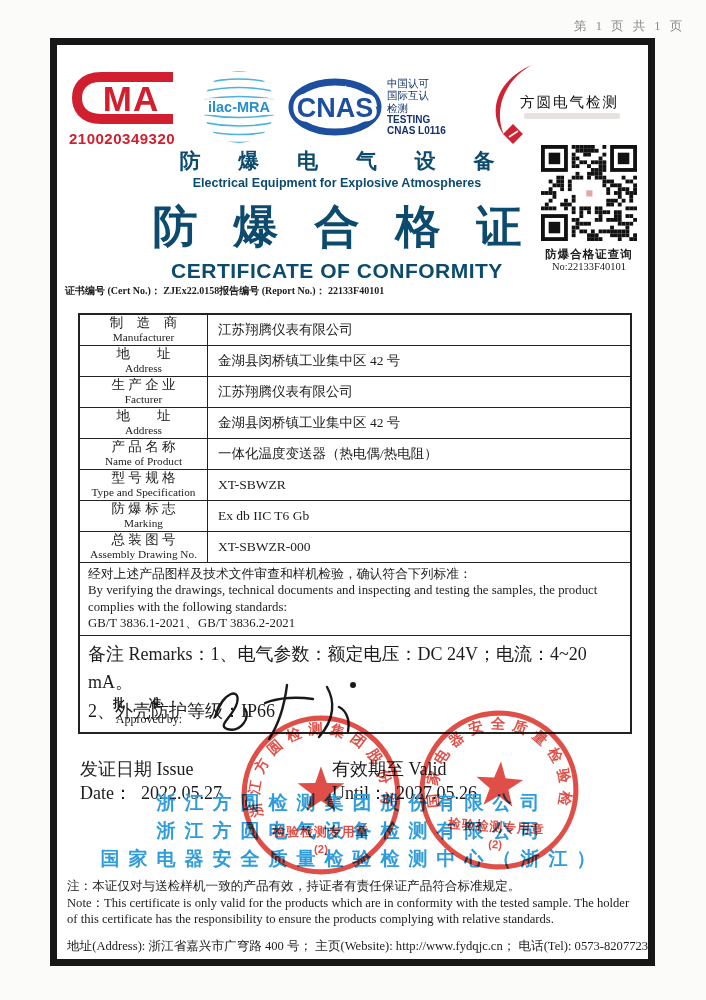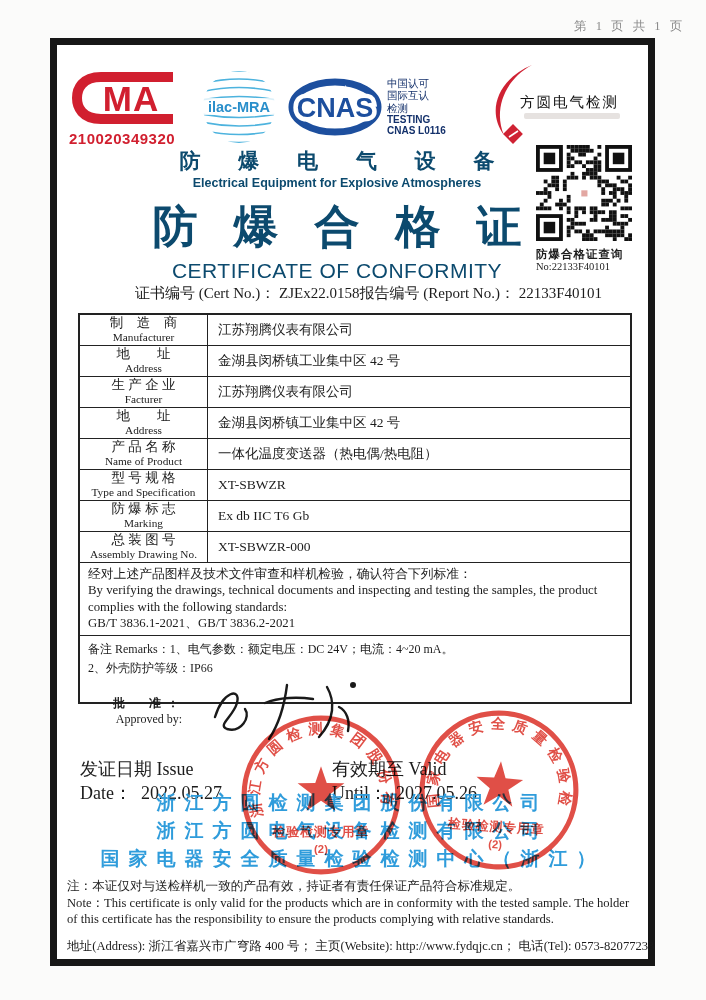--- a/index.html
+++ b/index.html
@@ -17,35 +17,35 @@
   .cnas-side{font-family:"Liberation Sans",sans-serif;color:#14316b;font-size:10.5px;line-height:1.15}
   .cnas-side .b{font-weight:bold;font-size:10px}
   .fy{position:relative;width:170px;height:92px;margin-left:12px}
   .fy-label{position:absolute;left:52px;top:32px;font-size:14.5px;color:#101010;letter-spacing:2px;white-space:nowrap;font-family:"Liberation Sans",sans-serif}
   .fy-sub{position:absolute;left:56px;top:52px;width:96px;height:6px;background:#e6e2e0;border-radius:2px}
   
   .band{position:absolute;top:102px;left:55px;width:450px;text-align:center;color:#0c4a6e;font-family:"Liberation Sans",sans-serif}
   .band-cn{font-size:21px;font-weight:bold;letter-spacing:16px;text-indent:16px}
   .band-en{font-size:12.5px;font-weight:bold;margin-top:1px}
   .title-cn{margin-top:7px;font-size:45px;font-weight:bold;letter-spacing:36px;text-indent:36px;white-space:nowrap}
-  .title-en{font-size:21px;font-weight:normal;margin-top:2px;letter-spacing:.5px}
-  .qr-block{position:absolute;top:100px;right:6px;width:106px;text-align:left}
+  .title-en{font-size:21px;font-weight:bold;margin-top:2px;letter-spacing:.5px}
+  .qr-block{position:absolute;top:100px;right:6px;width:106px;text-align:center}
   .qr-caption{font-size:11.5px;font-weight:bold;letter-spacing:1px;margin-top:2px}
   .qr-no{font-size:10.5px;margin-top:-1px}
   
-  .cert-row{position:absolute;top:239px;left:8px;right:46px;display:flex;justify-content:flex-end;font-size:15px;font-weight:normal}
+  .cert-row{position:absolute;top:239px;left:8px;right:46px;display:flex;justify-content:flex-start;font-size:10px;font-weight:bold}
   
   .cert-table{position:absolute;top:268px;left:21px;width:554px;border:2px solid #222;box-sizing:border-box}
   .trow{display:flex;border-bottom:1.5px solid #222;min-height:31px;box-sizing:border-box}
   .tlabel{width:128px;border-right:1.5px solid #222;text-align:center;display:flex;flex-direction:column;justify-content:space-between;padding:1px 2px;box-sizing:border-box}
   .tlabel .cn{font-size:13.5px;line-height:1.1}
   .tlabel .en{font-size:11.3px;line-height:1.05}
   .tval{flex:1;display:flex;align-items:center;padding:4px 10px;font-size:13.5px}
   .std-block{border-bottom:1.5px solid #222;padding:3px 8px;font-size:12.8px;line-height:1.28}
-  .remarks-block{padding:4px 8px 24px;font-size:12px;line-height:1.6}
+  .remarks-block{padding:4px 8px 6px;font-size:18px;line-height:1.6}
   
   .approval{position:absolute;top:650px;left:56px;text-align:center}
   .approval .cn{font-size:12px;font-weight:bold;letter-spacing:6px}
   .approval .en{font-size:12px}
   .sig{position:absolute;top:632px;left:150px}
   .dates{position:absolute;top:712px;left:23px;right:60px;display:flex;justify-content:flex-start;font-size:18px}
   
   .issuers{position:absolute;top:744px;left:0;right:0;text-align:center;color:#2f9cdb;
            font-family:"Liberation Sans",sans-serif;font-weight:bold;font-size:19px;letter-spacing:9px;line-height:1.47;white-space:nowrap}
   

